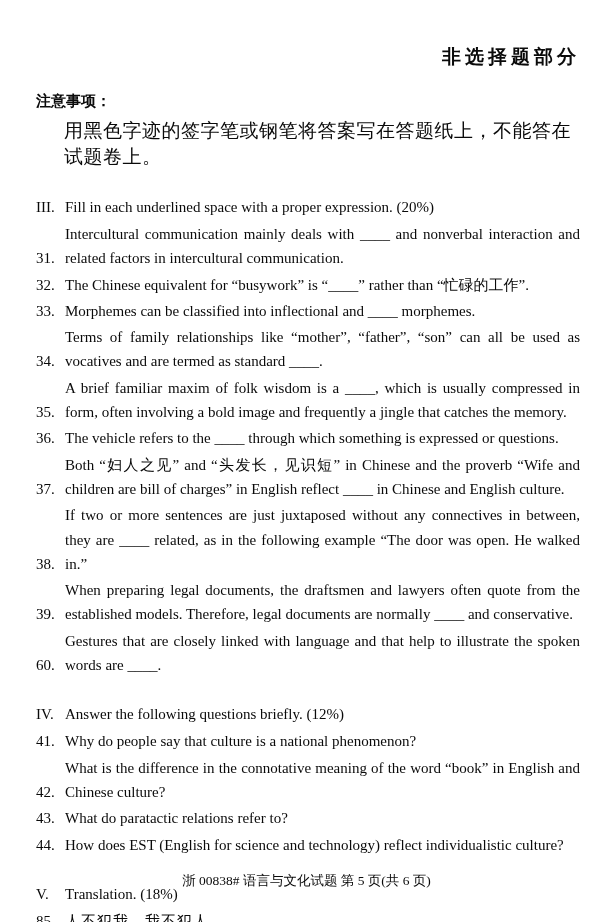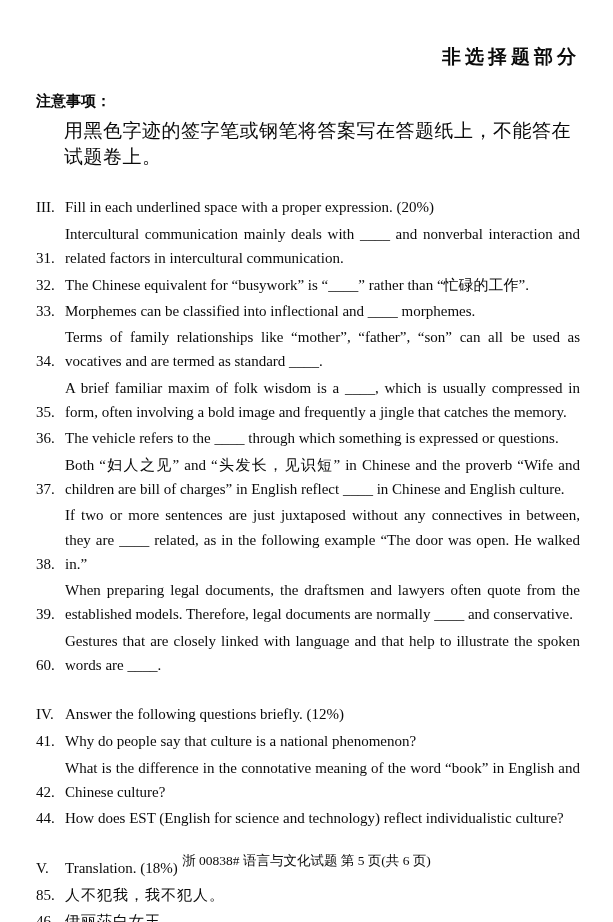--- a/index.html
+++ b/index.html
@@ -59,21 +59,21 @@
     flex: 1;
     text-align: justify;
   }
   .q.cjk .qtext {
     letter-spacing: 1px;
   }
   .footer {
     position: absolute;
     left: 0;
     right: 0;
-    bottom: 52px;
+    bottom: 32px;
     text-align: center;
     font-size: 13.5px;
   }
 </style>
 </head>
 <body>
 
 <div class="page">
 
   <div class="title">非选择题部分</div>
@@ -135,20 +135,24 @@
     </div>
     <div class="q">
       <span class="qno">41.</span>
       <span class="qtext">Why do people say that culture is a national phenomenon?</span>
     </div>
     <div class="q">
       <span class="qno">42.</span>
       <span class="qtext">What is the difference in the connotative meaning of the word “book” in English and Chinese culture?</span>
     </div>
     <div class="q">
+      <span class="qno">43.</span>
+      <span class="qtext">What do paratactic relations refer to?</span>
+    </div>
+    <div class="q">
       <span class="qno">44.</span>
       <span class="qtext">How does EST (English for science and technology) reflect individualistic culture?</span>
     </div>
   </div>
 
   <div class="section">
     <div class="sec-heading">
       <span class="qno">V.</span>
       <span>Translation. (18%)</span>
     </div>

